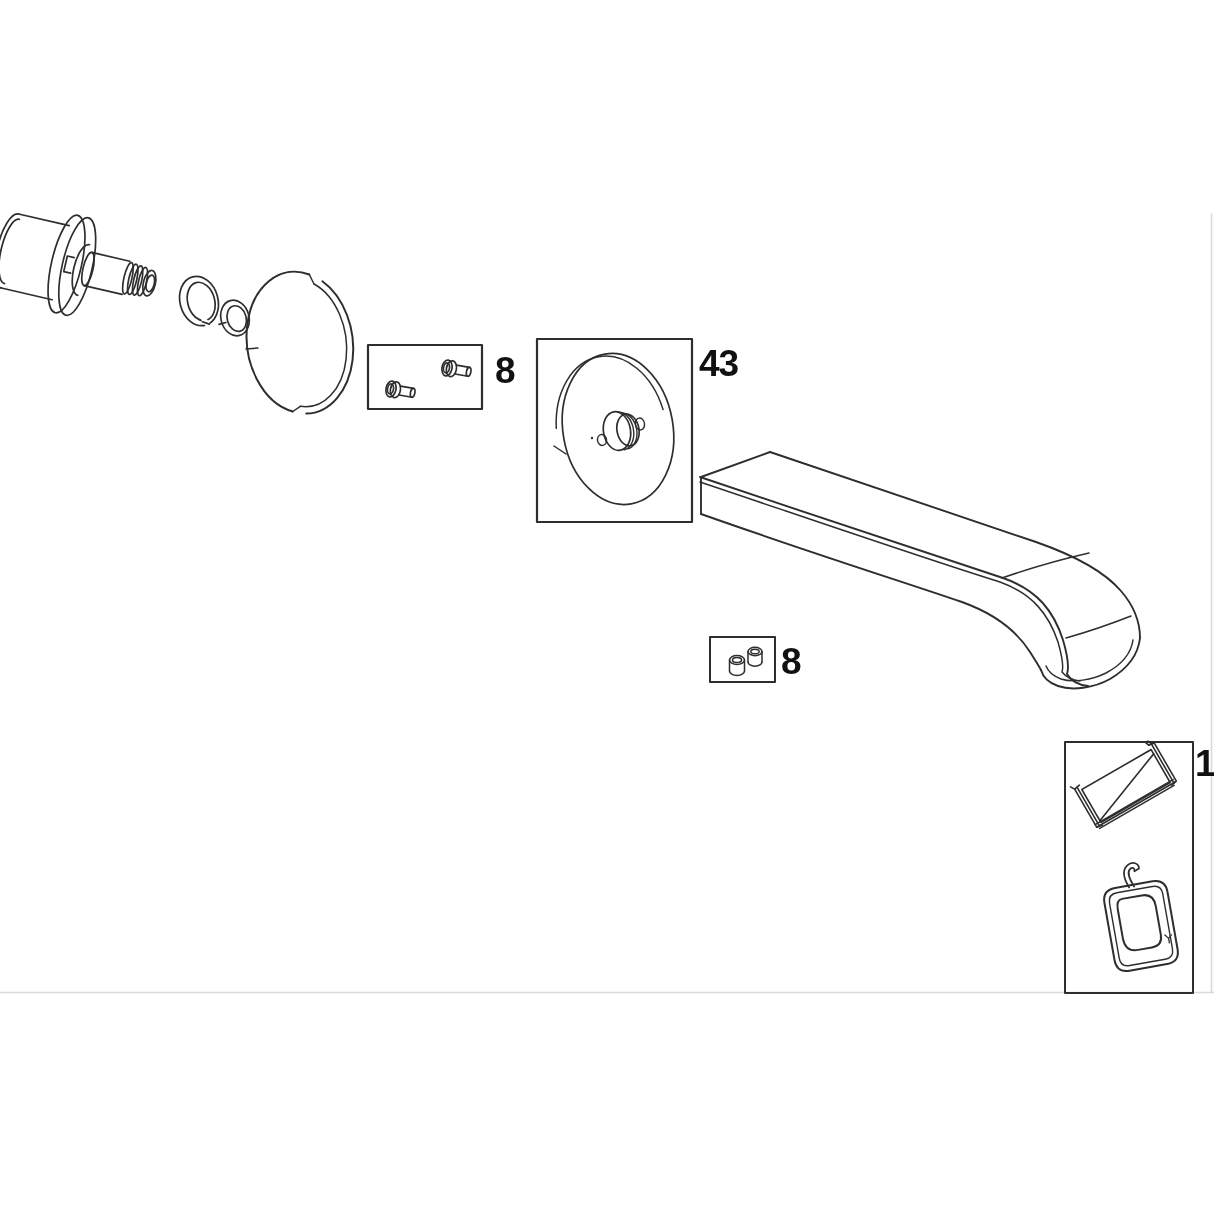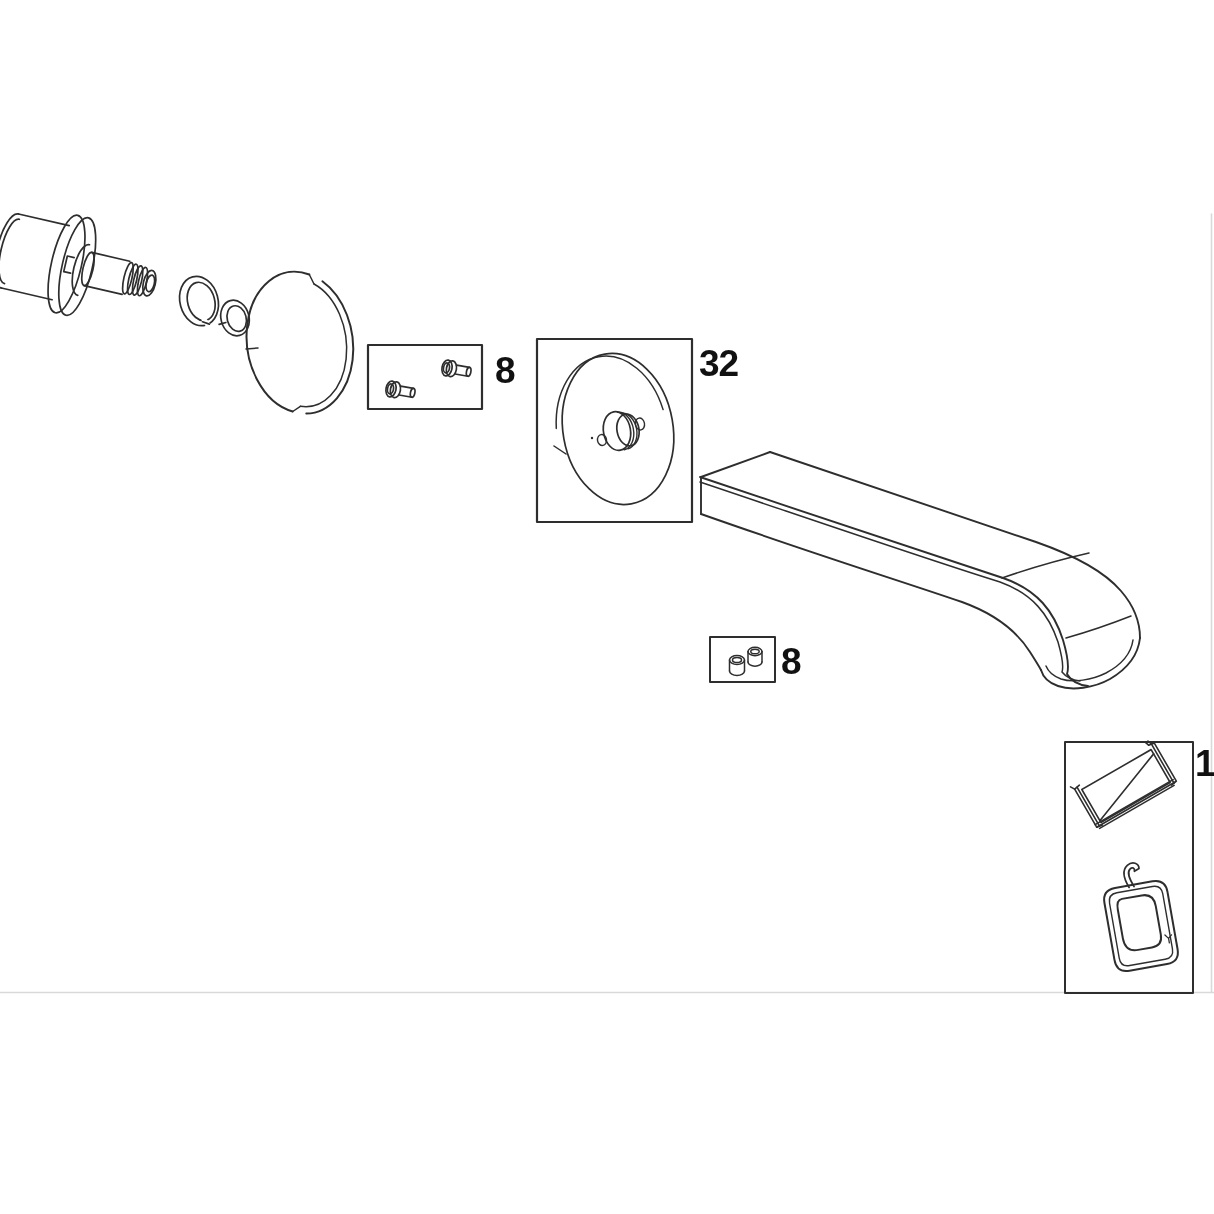--- a/index.html
+++ b/index.html
@@ -173,19 +173,19 @@
         <path d="M -18,-37 L 18,-37 Q 27,-37 27,-28 L 27,28 Q 27,37 18,37 L -18,37 Q -27,37 -27,28 L -27,-28 Q -27,-37 -18,-37 Z" stroke-width="1.4"></path>
         <path d="M -14,-30 L 6,-30 Q 18,-30 18,-17 L 18,12 Q 18,23 7,23 L -7,23 Q -20,23 -20,9 L -20,-20 Q -20,-30 -14,-30 Z"></path>
         <path d="M -5,-40 C -9,-50 -9,-58 -3,-62 C 3,-66 9,-62 8,-57 L 3,-55 C 4,-58 2,-60 -1,-58 C -5,-55 -3,-48 0,-40" stroke-width="1.7"></path>
         <path d="M 22,13 L 25,17 M 25,17 L 28.5,14 M 25,17 L 25,21.5" stroke-width="1.3"></path>
       </g>
     </g>
   </svg>
 
   <div class="callout-label" style="left:495px;top:352px;">8</div>
 
-  <div class="callout-label" style="left:699px;top:345px;">32</div>
+  <div class="callout-label" style="left:699px;top:345px;">43</div>
 
   <div class="callout-label" style="left:781px;top:643px;">8</div>
 
   <div class="callout-label" style="left:1195px;top:745px;">1</div>
 
 </div>
 
 </body></html>

